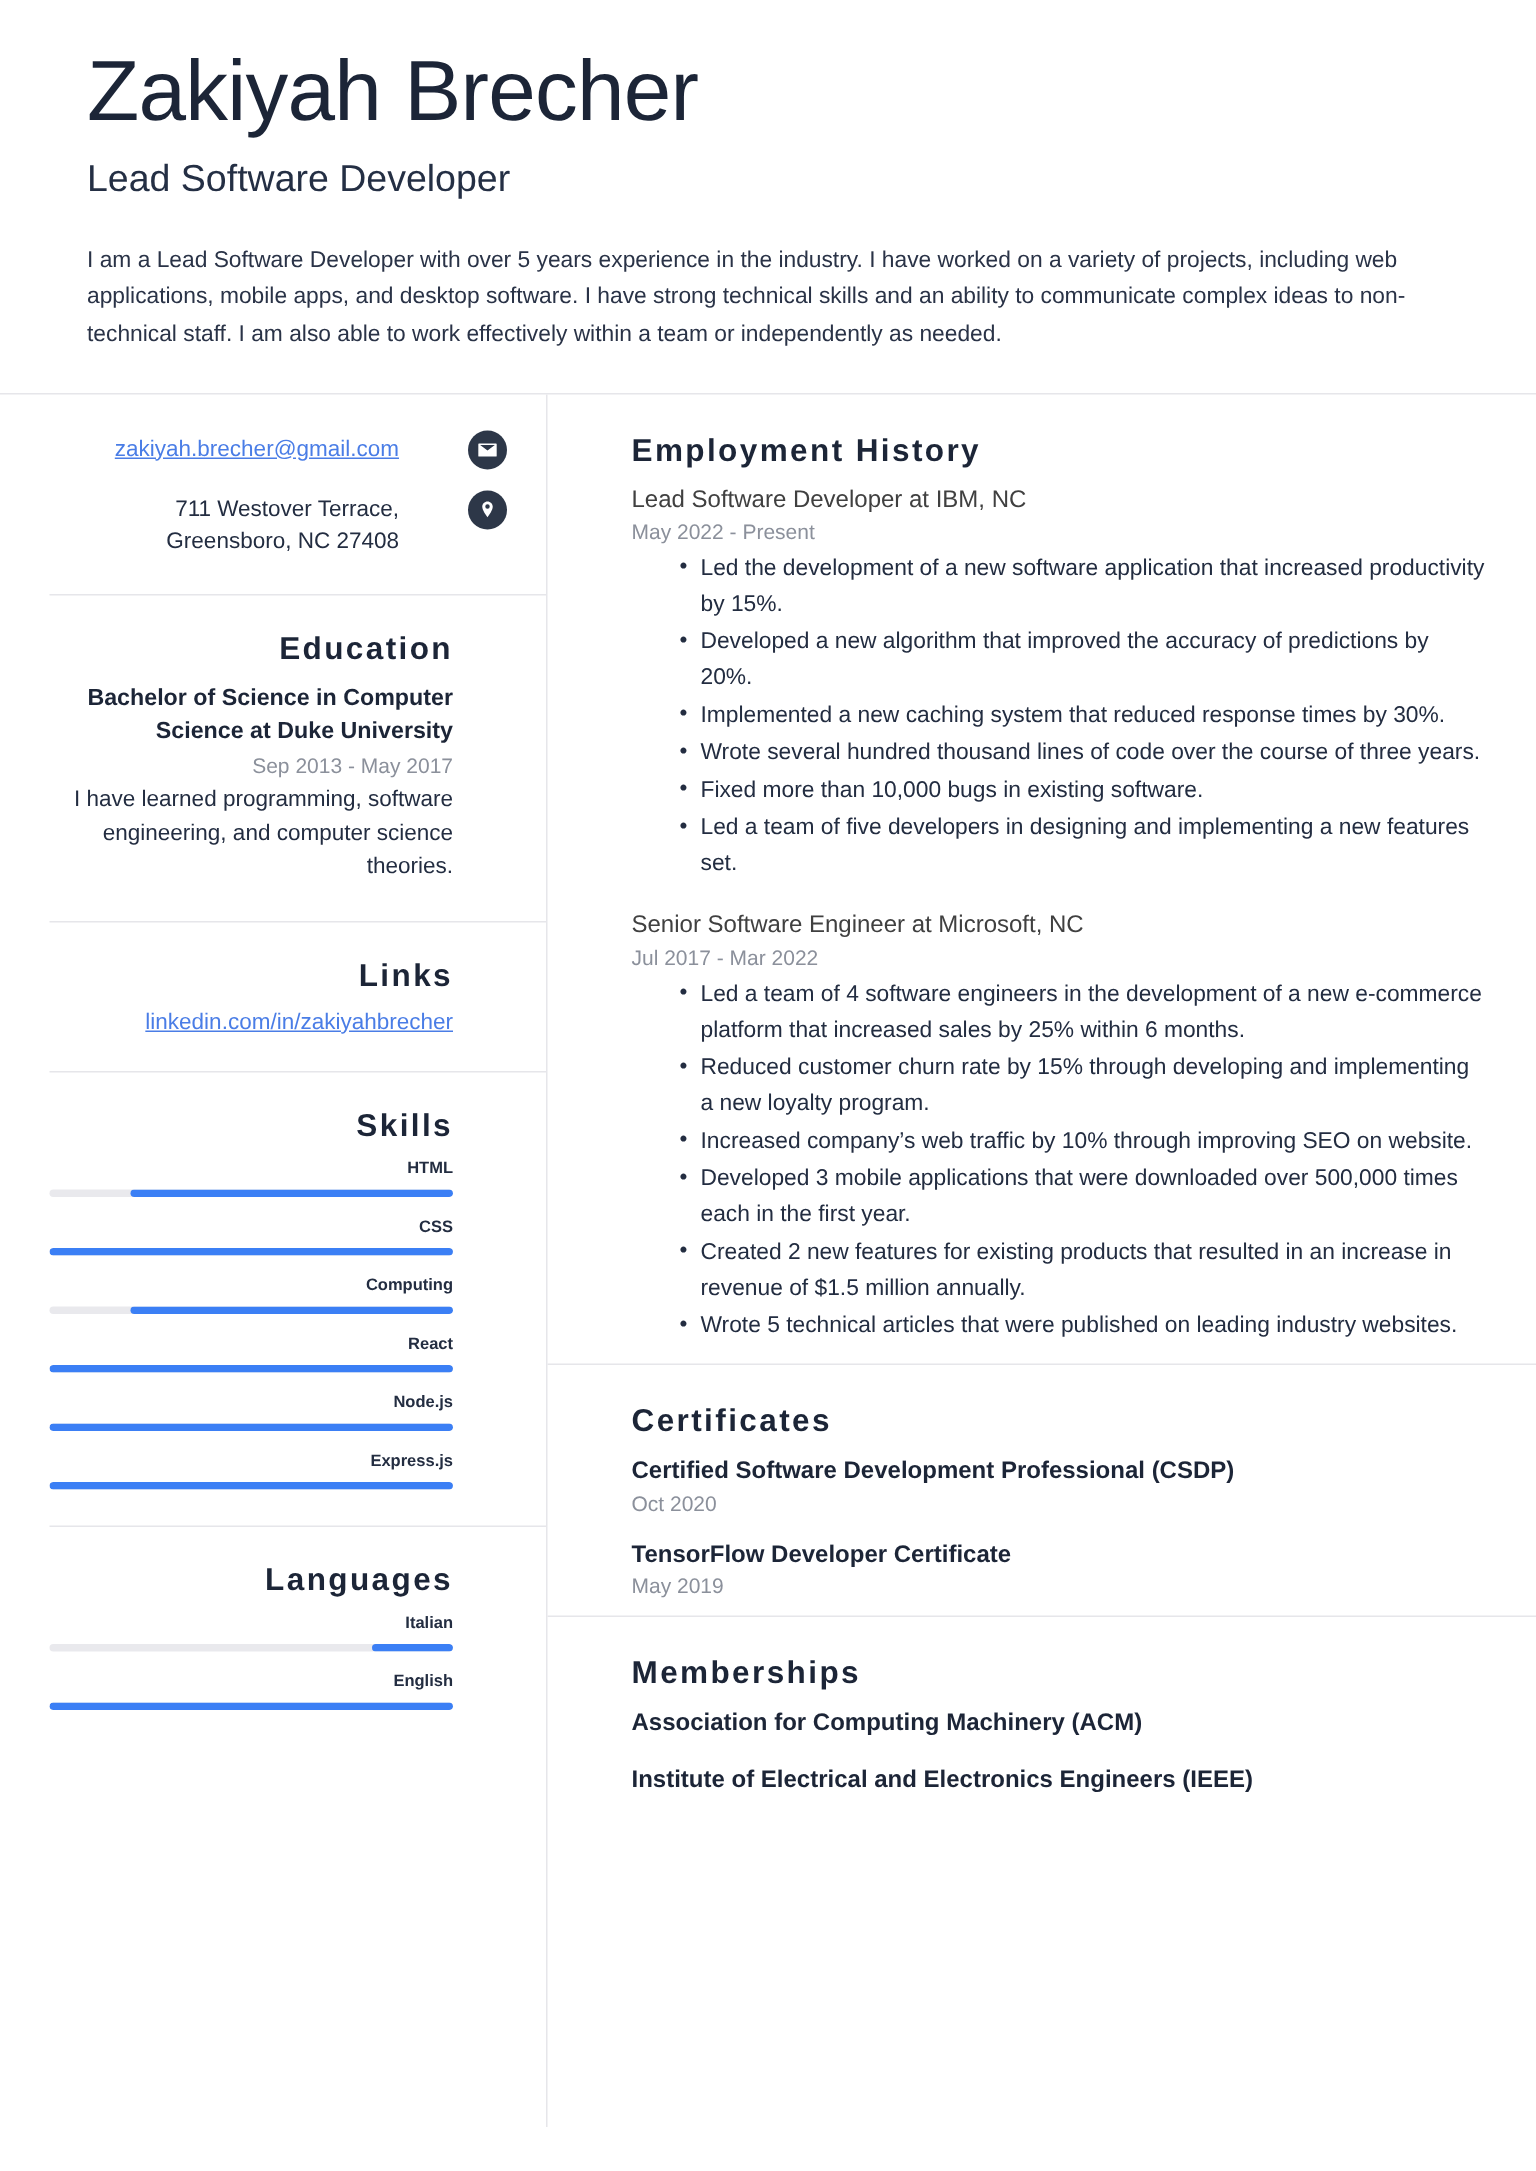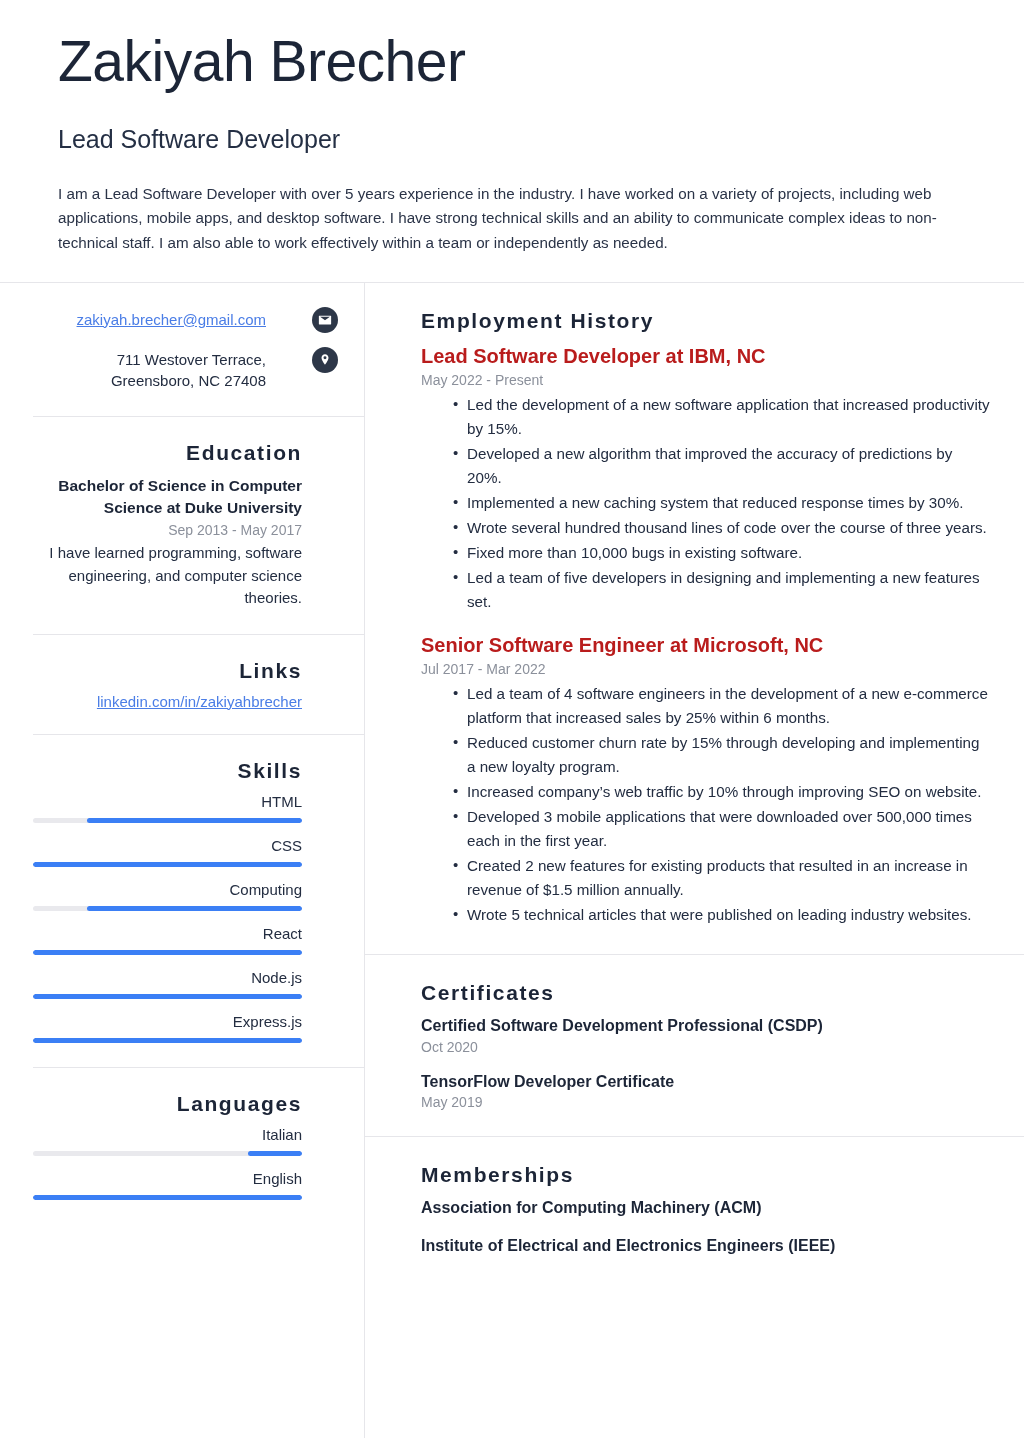--- a/index.html
+++ b/index.html
@@ -26,21 +26,21 @@
     font-weight: 400;
     line-height: 1.18;
     letter-spacing: -0.5px;
     color: #1c2537;
   }
   .job-title {
     font-size: 25px;
     font-weight: 400;
     color: #2a3purposely;
     color: #242f44;
-    margin-top: 28px;
+    margin-top: 8px;
     line-height: 1.3;
   }
   .summary {
     margin-top: 26px;
     font-size: 15.2px;
     line-height: 1.62;
     color: #2a3347;
     max-width: 900px;
   }
   .header-rule {
@@ -135,58 +135,59 @@
     color: #4a7de6;
     text-decoration: underline;
     display: block;
     margin-top: 4px;
   }
 
   
   .bar-item { margin-top: 14px; }
   .bar-item:first-of-type { margin-top: 6px; }
   .bar-label {
-    font-size: 15px;
+    font-size: 11px;
     color: #232d41;
     margin-bottom: 8px;
+    font-weight: bold;
   }
   .bar-track {
     height: 5px;
     background: #e9e9ed;
     border-radius: 3px;
     overflow: hidden;
     display: flex;
     justify-content: flex-end;
   }
   .bar-fill {
     height: 100%;
     background: #3b7ff5;
     border-radius: 3px;
   }
 
   
   .main-block {
-    padding: 26px 34px 26px 56px;
+    padding: 26px 34px 12px 56px;
     border-bottom: 1px solid #e6e6ea;
   }
   .main-block.no-rule { border-bottom: none; }
 
   .main-heading {
     font-size: 21px;
     font-weight: 700;
     letter-spacing: 1.6px;
     color: #1c2537;
     margin-bottom: 10px;
   }
   .job { margin-bottom: 18px; }
   .job:last-child { margin-bottom: 0; }
   .job-role {
-    font-size: 20px;
-    font-weight: 700;
-    color: #b91c1c;
+    font-size: 16px;
+    font-weight: 400;
+    color: #404040;
     line-height: 1.35;
   }
   .job-dates {
     font-size: 14px;
     color: #8b909b;
     margin-top: 2px;
   }
   .bullets {
     margin-top: 5px;
     padding-left: 32px;

